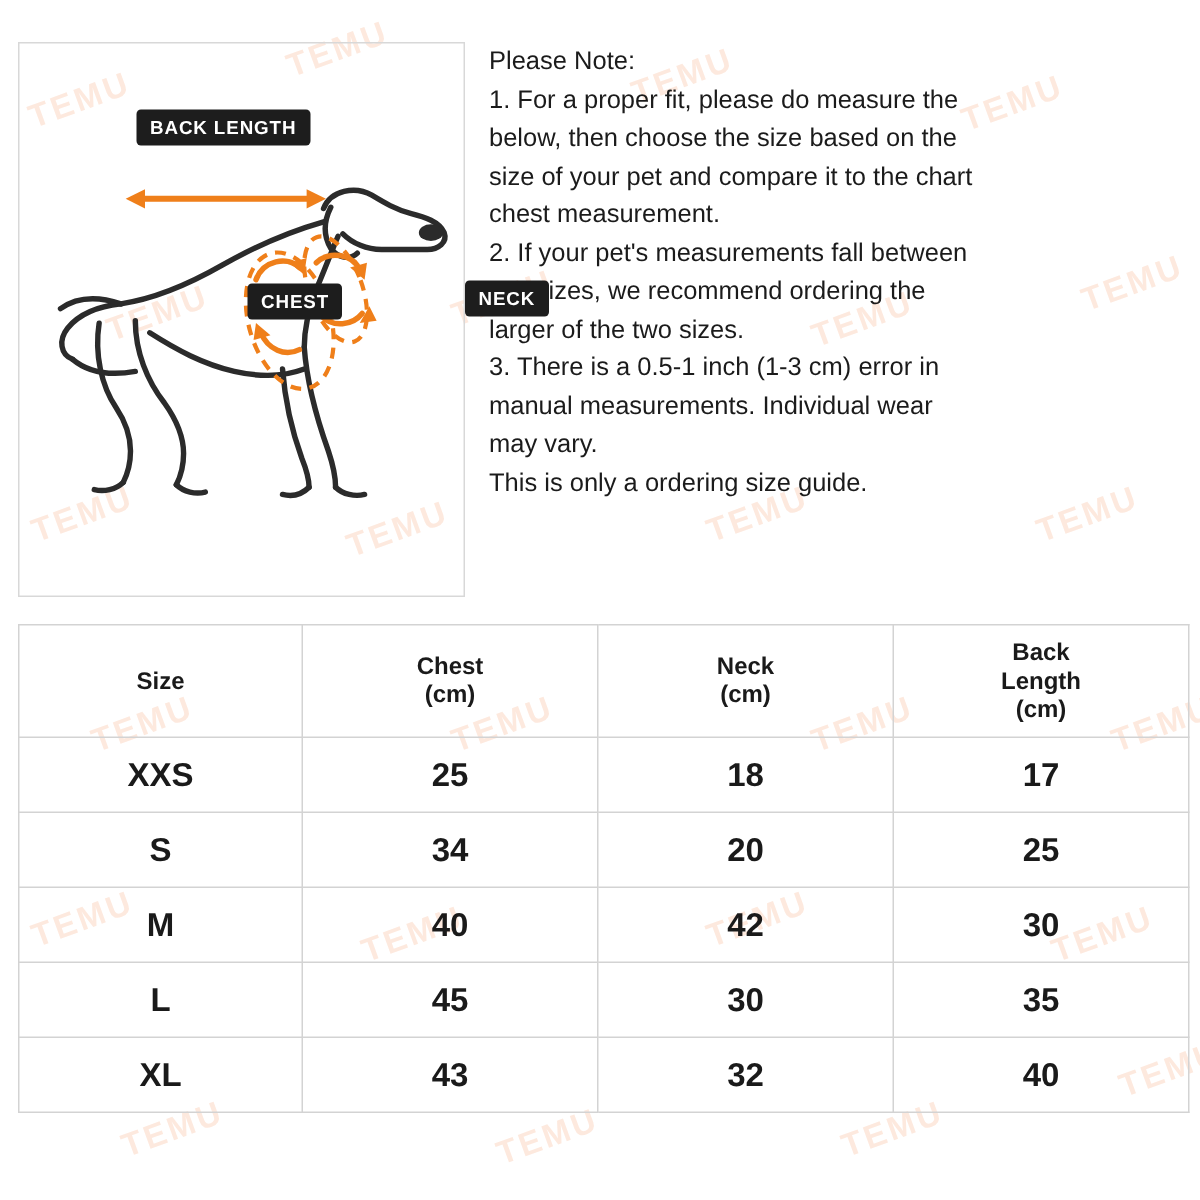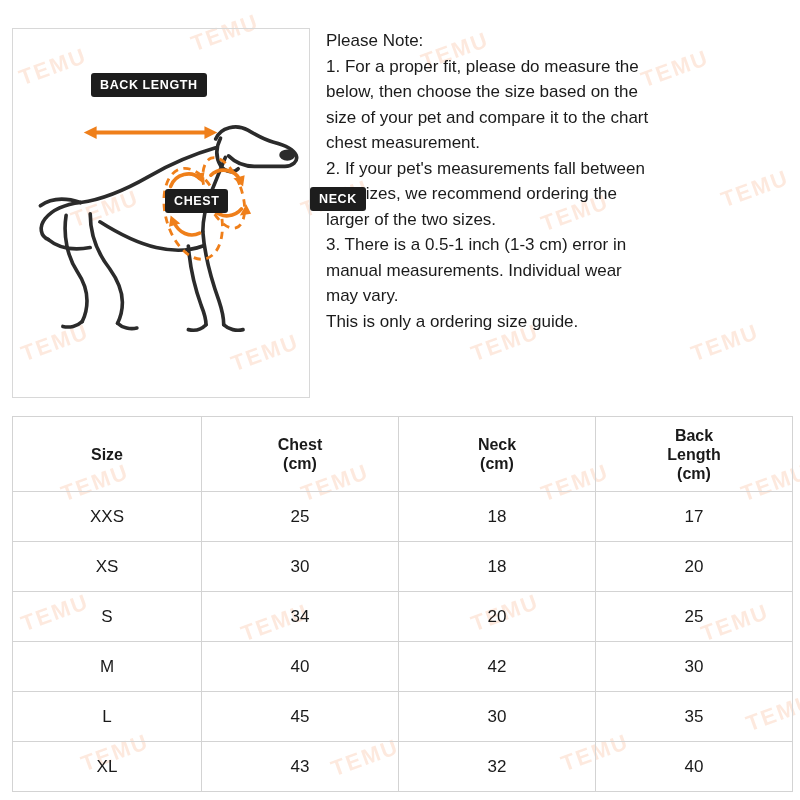--- a/index.html
+++ b/index.html
@@ -102,23 +102,23 @@
   }
   table#size-table {
     border-collapse: collapse;
     width: 776px;
     table-layout: fixed;
   }
   table#size-table td, table#size-table th {
     border: 1px solid #d3d3d3;
     text-align: center;
     vertical-align: middle;
-    font-size: 17px;
+    font-size: 22px;
     color: #1a1a1a;
-    font-weight: normal;
+    font-weight: bold;
     padding: 0;
   }
   table#size-table thead th {
     font-weight: 700;
     height: 74px;
     line-height: 19px;
     font-size: 16px;
   }
   table#size-table tbody td {
     height: 49px;
@@ -269,26 +269,20 @@
       </tr>
     </thead>
     <tbody>
       <tr>
         <td>XXS</td>
         <td>25</td>
         <td>18</td>
         <td>17</td>
       </tr>
       <tr>
-        <td>XS</td>
-        <td>30</td>
-        <td>18</td>
-        <td>20</td>
-      </tr>
-      <tr>
         <td>S</td>
         <td>34</td>
         <td>20</td>
         <td>25</td>
       </tr>
       <tr>
         <td>M</td>
         <td>40</td>
         <td>42</td>
         <td>30</td>

